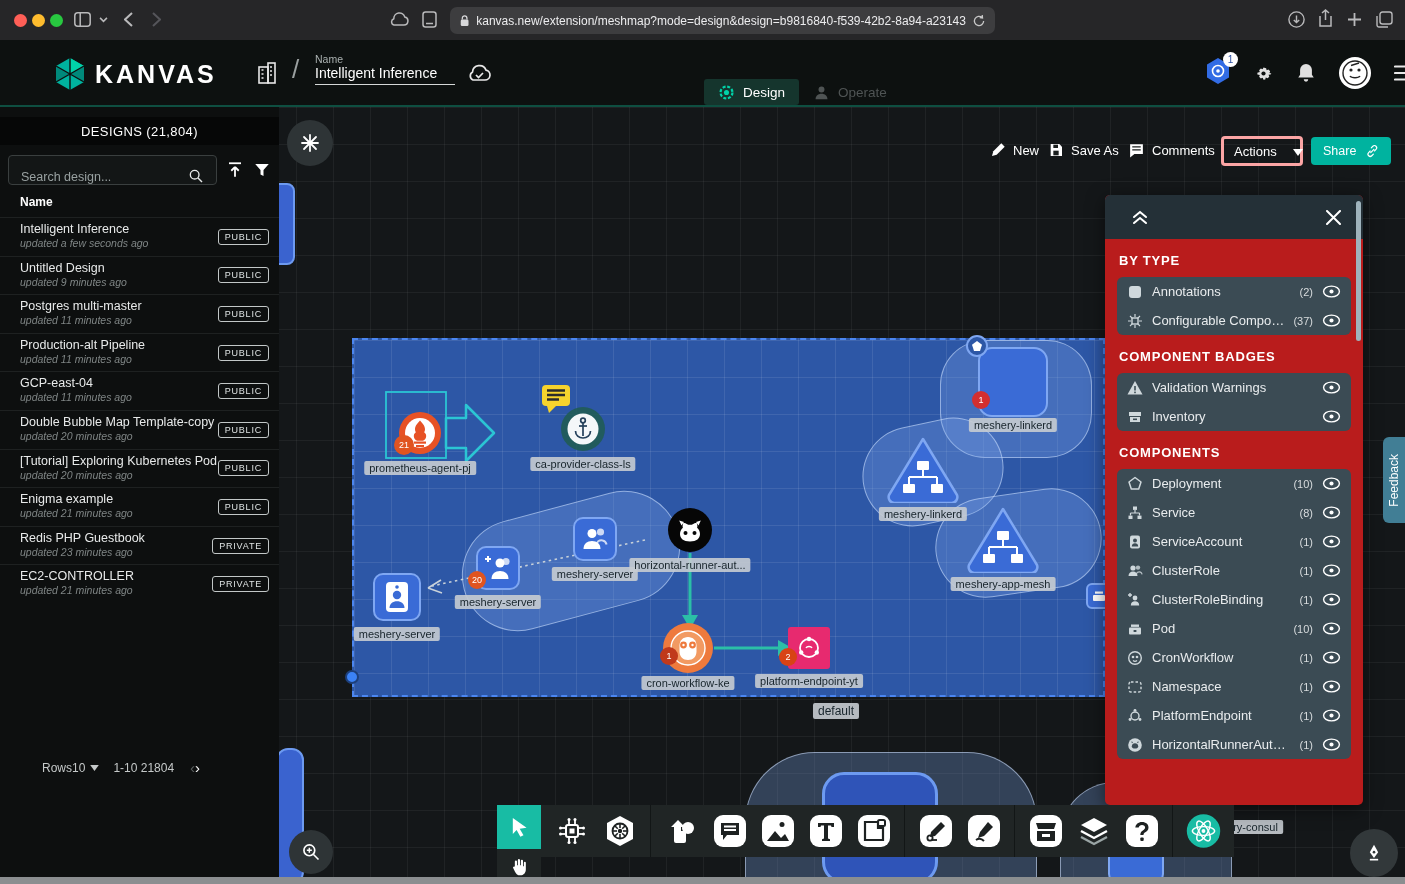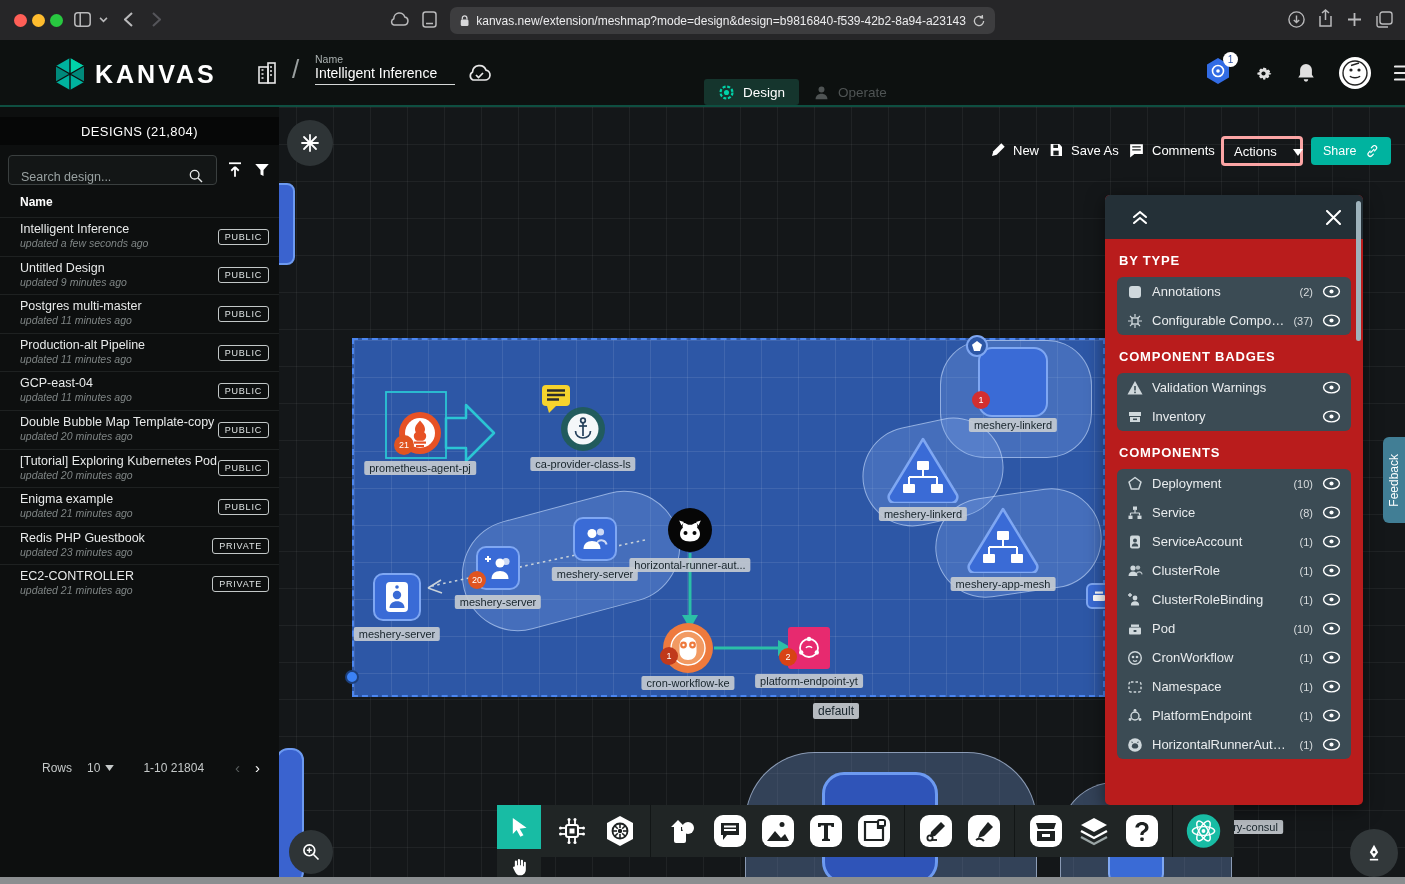--- a/index.html
+++ b/index.html
@@ -56,21 +56,21 @@
   #search-row { display:flex; align-items:center; margin:10px 8px 4px 8px; gap:9px; }
   #search-box { flex:1; height:30px; border:1px solid #3a3f3f; border-radius:4px; background:#131616;
                 display:flex; align-items:flex-end; padding:0 12px; color:#98a0a0; font-size:12.5px; }
   #col-name { color:#fff; font-size:12px; font-weight:bold; margin:10px 0 8px 20px; }
   .drow { height:38.6px; border-top:1px solid #1e2121; position:relative; padding:4px 0 0 20px; }
   .drow .dname { color:#e8eaea; font-size:12.5px; }
   .drow .dupd { color:#7f8585; font-size:10.5px; font-style:italic; margin-top:1px; }
   .vbadge { position:absolute; right:10px; top:50%; transform:translateY(-50%); border:1px solid #c2c7c7;
             color:#dfe3e3; border-radius:3px; font-size:9px; letter-spacing:.8px; padding:2px 6px; }
   #pager { position:absolute; left:0; top:652px; width:100%; color:#c5c9c9; font-size:12px;
-           display:flex; align-items:center; gap:15px; padding-left:42px; }
+           display:flex; align-items:center; gap:0; padding-left:42px; }
 
   
   #panel { left:1105px; top:195px; width:258px; height:610px; background:#b91c1c; border-radius:5px;
            z-index:24; box-shadow:0 4px 18px rgba(0,0,0,.5); overflow:hidden; }
   #panel-header { height:44px; background:#243037; display:flex; align-items:center; justify-content:space-between;
                   padding:0 22px 0 26px; }
   .ptitle { color:#fff; font-size:13px; font-weight:bold; letter-spacing:.8px; margin:14px 0 9px 14px; }
   .pgroup { background:#3b4b54; border-radius:6px; margin:0 12px; }
   .prow { height:29px; display:flex; align-items:center; padding:0 10px; gap:9px; }
   .prow .plabel { flex:1; color:#e9ecee; font-size:13px; white-space:nowrap; overflow:hidden; text-overflow:ellipsis; }

